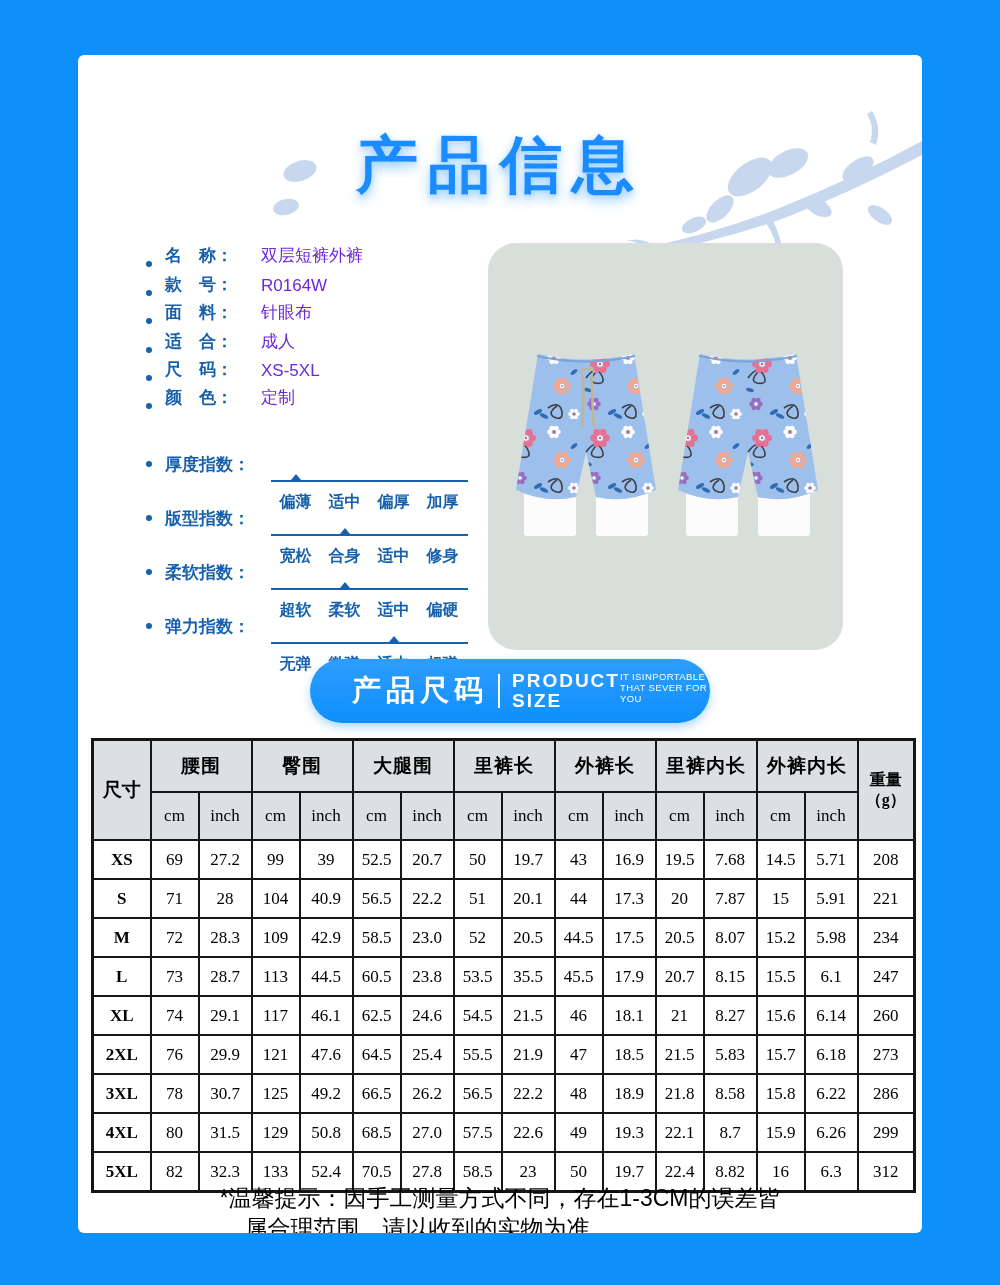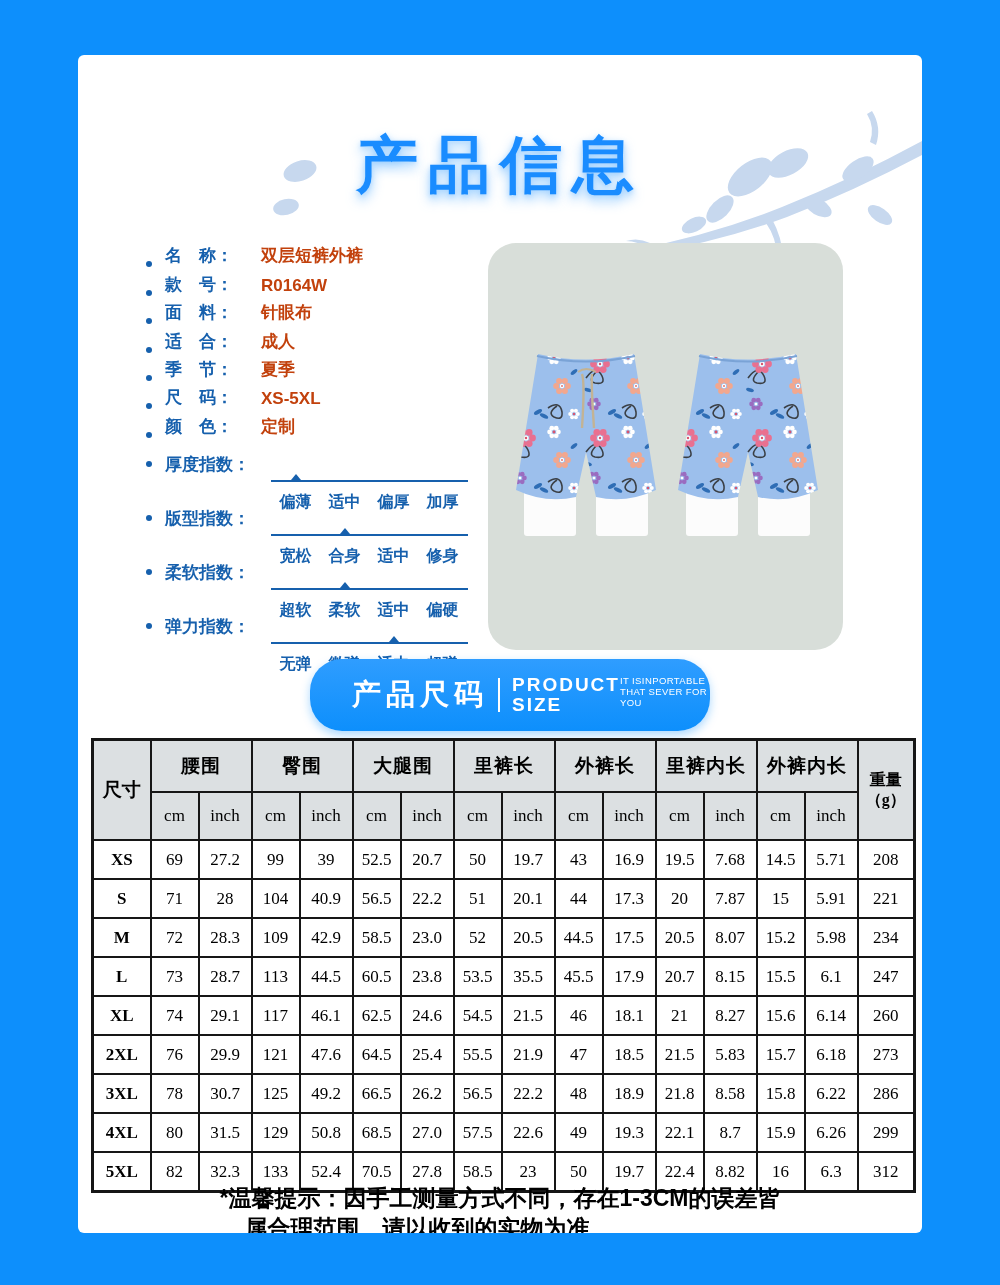--- a/index.html
+++ b/index.html
@@ -21,36 +21,36 @@
     text-shadow:0 6px 12px rgba(120,190,255,.75), 0 2px 5px rgba(120,190,255,.45);
   }
   
   .deco-branch{position:absolute;top:48px;right:0;}
   .deco-leaves{position:absolute;top:100px;left:190px;}
   
   .attr-list{position:absolute;left:68px;top:184px;}
   .attr-row{display:flex;align-items:flex-end;height:28.4px;}
   .dot{width:6px;height:6px;border-radius:50%;background:#1660ad;margin-right:13px;flex:0 0 auto;}
   .attr-label{color:#1660ad;font-size:17px;font-weight:600;width:96px;}
-  .attr-value{color:#c2410c;font-size:17px;font-weight:700;}
+  .attr-value{color:#6d28d9;font-size:17px;font-weight:400;}
   
   .idx-list{position:absolute;left:68px;top:398px;}
   .idx-row{display:flex;align-items:flex-start;height:54px;}
   .idx-row .dot{margin-top:8px;}
   .idx-label{color:#1660ad;font-size:17px;font-weight:600;width:106px;}
   .idx-opts{position:relative;width:197px;}
   .idx-opt{display:inline-block;width:49px;text-align:center;font-size:16px;font-weight:600;color:#1660ad;margin-top:39px;}
   .idx-line{position:absolute;left:0;top:27px;width:197px;height:2px;background:#1660ad;}
   .idx-tri{position:absolute;top:21px;width:0;height:0;
     border-left:5px solid transparent;border-right:5px solid transparent;border-bottom:6px solid #1660ad;}
   
   .product-image{position:absolute;left:410px;top:188px;}
   
   .size-banner{
-    position:absolute;left:232px;top:604px;width:400px;height:72px;border-radius:32px;
+    position:absolute;left:232px;top:604px;width:400px;height:64px;border-radius:32px;
     background:linear-gradient(180deg,#2f9dff,#0d8ffc);
     display:flex;align-items:center;color:#fff;
     box-shadow:0 4px 10px rgba(13,143,252,.35);
   }
   .banner-cn{font-size:29px;font-weight:bold;letter-spacing:5px;margin-left:42px;white-space:nowrap;}
   .banner-divider{width:2px;height:34px;background:#fff;margin:0 12px 0 10px;flex:0 0 auto;}
   .banner-en{display:flex;flex-direction:row;justify-content:center;}
   .banner-en-title{font-size:19px;font-weight:bold;letter-spacing:2px;line-height:20px;}
   .banner-en-sub{font-size:9.5px;letter-spacing:.4px;line-height:11px;}
   
@@ -66,21 +66,21 @@
   .size-table{border:3px solid #161616;}
   .size-table thead th{background:#dce0e2;}
   .th-group{font-size:19px;font-weight:600;height:50px;letter-spacing:1px;}
   .th-corner{font-size:19px;font-weight:600;}
   .th-unit{font-size:17px;font-weight:500;height:46px;}
   .th-weight span{display:block;font-size:16px;font-weight:600;line-height:20px;}
   .size-table tbody td,.size-table tbody th{background:#fff;font-size:17px;height:37px;}
   .td-size{font-weight:600;}
   
   .note{position:absolute;left:0;top:1128px;width:100%;display:flex;justify-content:center;}
-  .note-inner{font-size:23px;line-height:30px;color:#000;font-weight:700;}
+  .note-inner{font-size:23px;line-height:30px;color:#000;font-weight:400;}
   .note-line2{margin-left:25px;}
 </style>
 </head>
 <body>
 
 <div class="card">
 
   <svg class="deco-branch" width="300" height="180" viewBox="0 0 300 180">
     <g fill="#c7d8ee" stroke="none">
       <path d="M6,148 Q90,132 160,104 Q230,76 300,38 L300,52 Q232,88 165,114 Q95,140 8,154 Z"></path>
@@ -119,25 +119,20 @@
       </div>
       <div class="attr-row">
         <span class="dot"></span>
         <span class="attr-label">面　料：</span>
         <span class="attr-value">针眼布</span>
       </div>
       <div class="attr-row">
         <span class="dot"></span>
         <span class="attr-label">适　合：</span>
         <span class="attr-value">成人</span>
-      </div>
-      <div class="attr-row">
-        <span class="dot"></span>
-        <span class="attr-label">季　节：</span>
-        <span class="attr-value">夏季</span>
       </div>
       <div class="attr-row">
         <span class="dot"></span>
         <span class="attr-label">尺　码：</span>
         <span class="attr-value">XS-5XL</span>
       </div>
       <div class="attr-row">
         <span class="dot"></span>
         <span class="attr-label">颜　色：</span>
         <span class="attr-value">定制</span>

